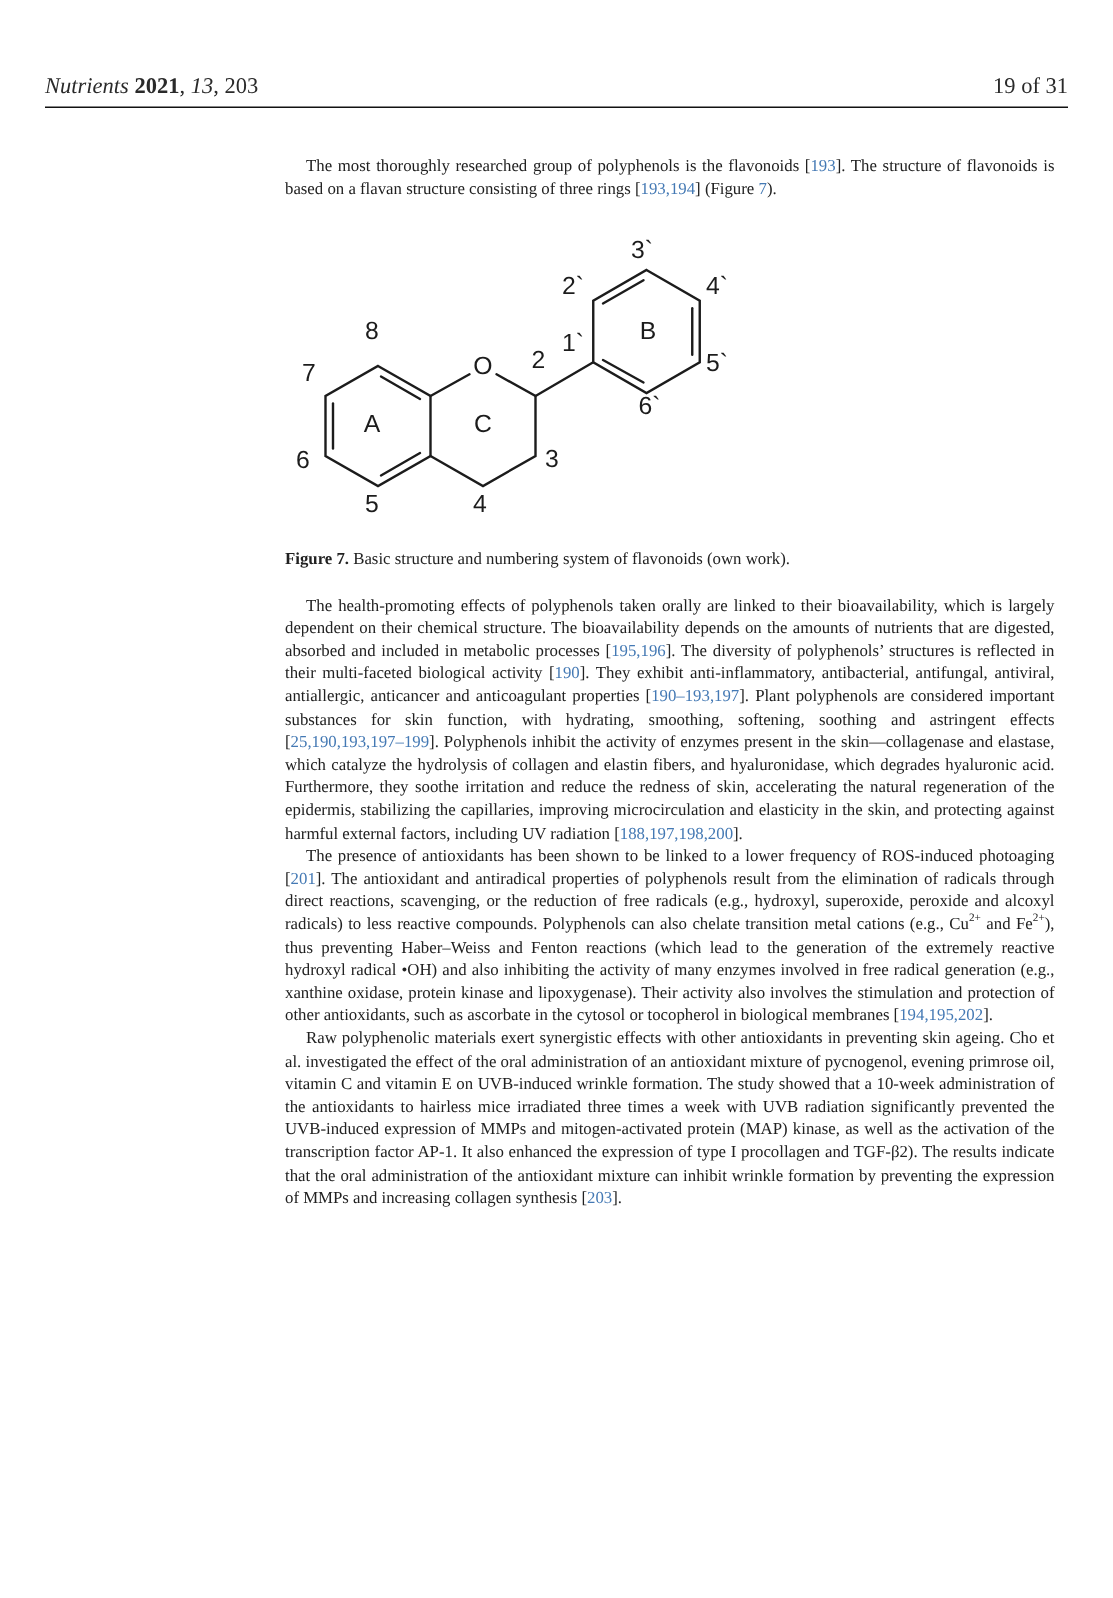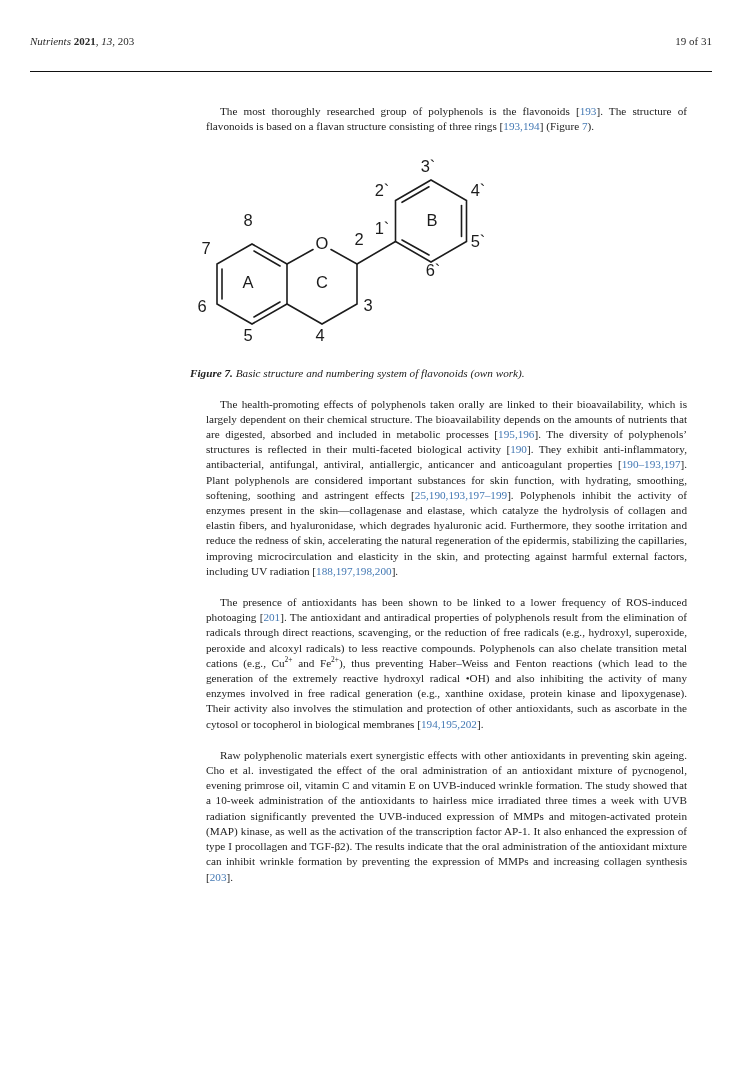--- a/index.html
+++ b/index.html
@@ -5,49 +5,49 @@
   html,body{margin:0;padding:0;background:#ffffff;}
   .page{
     position:relative;
     width:742px;height:1065px;
     background:#ffffff;
     font-family:"Liberation Serif", serif;
     color:#212121;
     overflow:hidden;
   }
   .header{
-    position:absolute;left:30px;right:30px;top:35px;
+    position:absolute;left:30px;right:30px;top:50px;
     display:flex;justify-content:space-between;align-items:baseline;
-    font-size:11px;color:#2a2a2a;
+    font-size:15px;color:#2a2a2a;
   }
   .rule{
     position:absolute;left:30px;right:30px;top:71px;
     border-top:1px solid #111;
   }
   .content{
     position:absolute;left:190px;top:0;width:513px;
   }
   p.body-para{
-    margin:16px;
+    margin:0;
     font-size:11.2px;
     line-height:15.2px;
     text-align:justify;
     text-indent:14px;
     color:#212121;
   }
   p.first{margin-top:104px;}
   p.after-fig{margin-top:15px;}
   figure.fig{
     margin:22px 0 0 -5px;padding:0;
   }
   figure.fig svg{display:block;}
   figcaption.caption{
     margin-top:5px;margin-left:5px;
     font-size:11.2px;line-height:15.2px;
-    text-align:left;color:#212121;font-style:italic;
+    text-align:left;color:#212121;
   }
   .seg-i{font-style:italic;}
   .seg-b{font-weight:bold;}
   .seg-cite{color:#4479b4;}
   .seg-sup{vertical-align:super;font-size:7.5px;line-height:0;}
   .atom-label{
     font-family:"Liberation Sans", sans-serif;
     font-size:16.5px;
     fill:#1c1c1c;
   }

